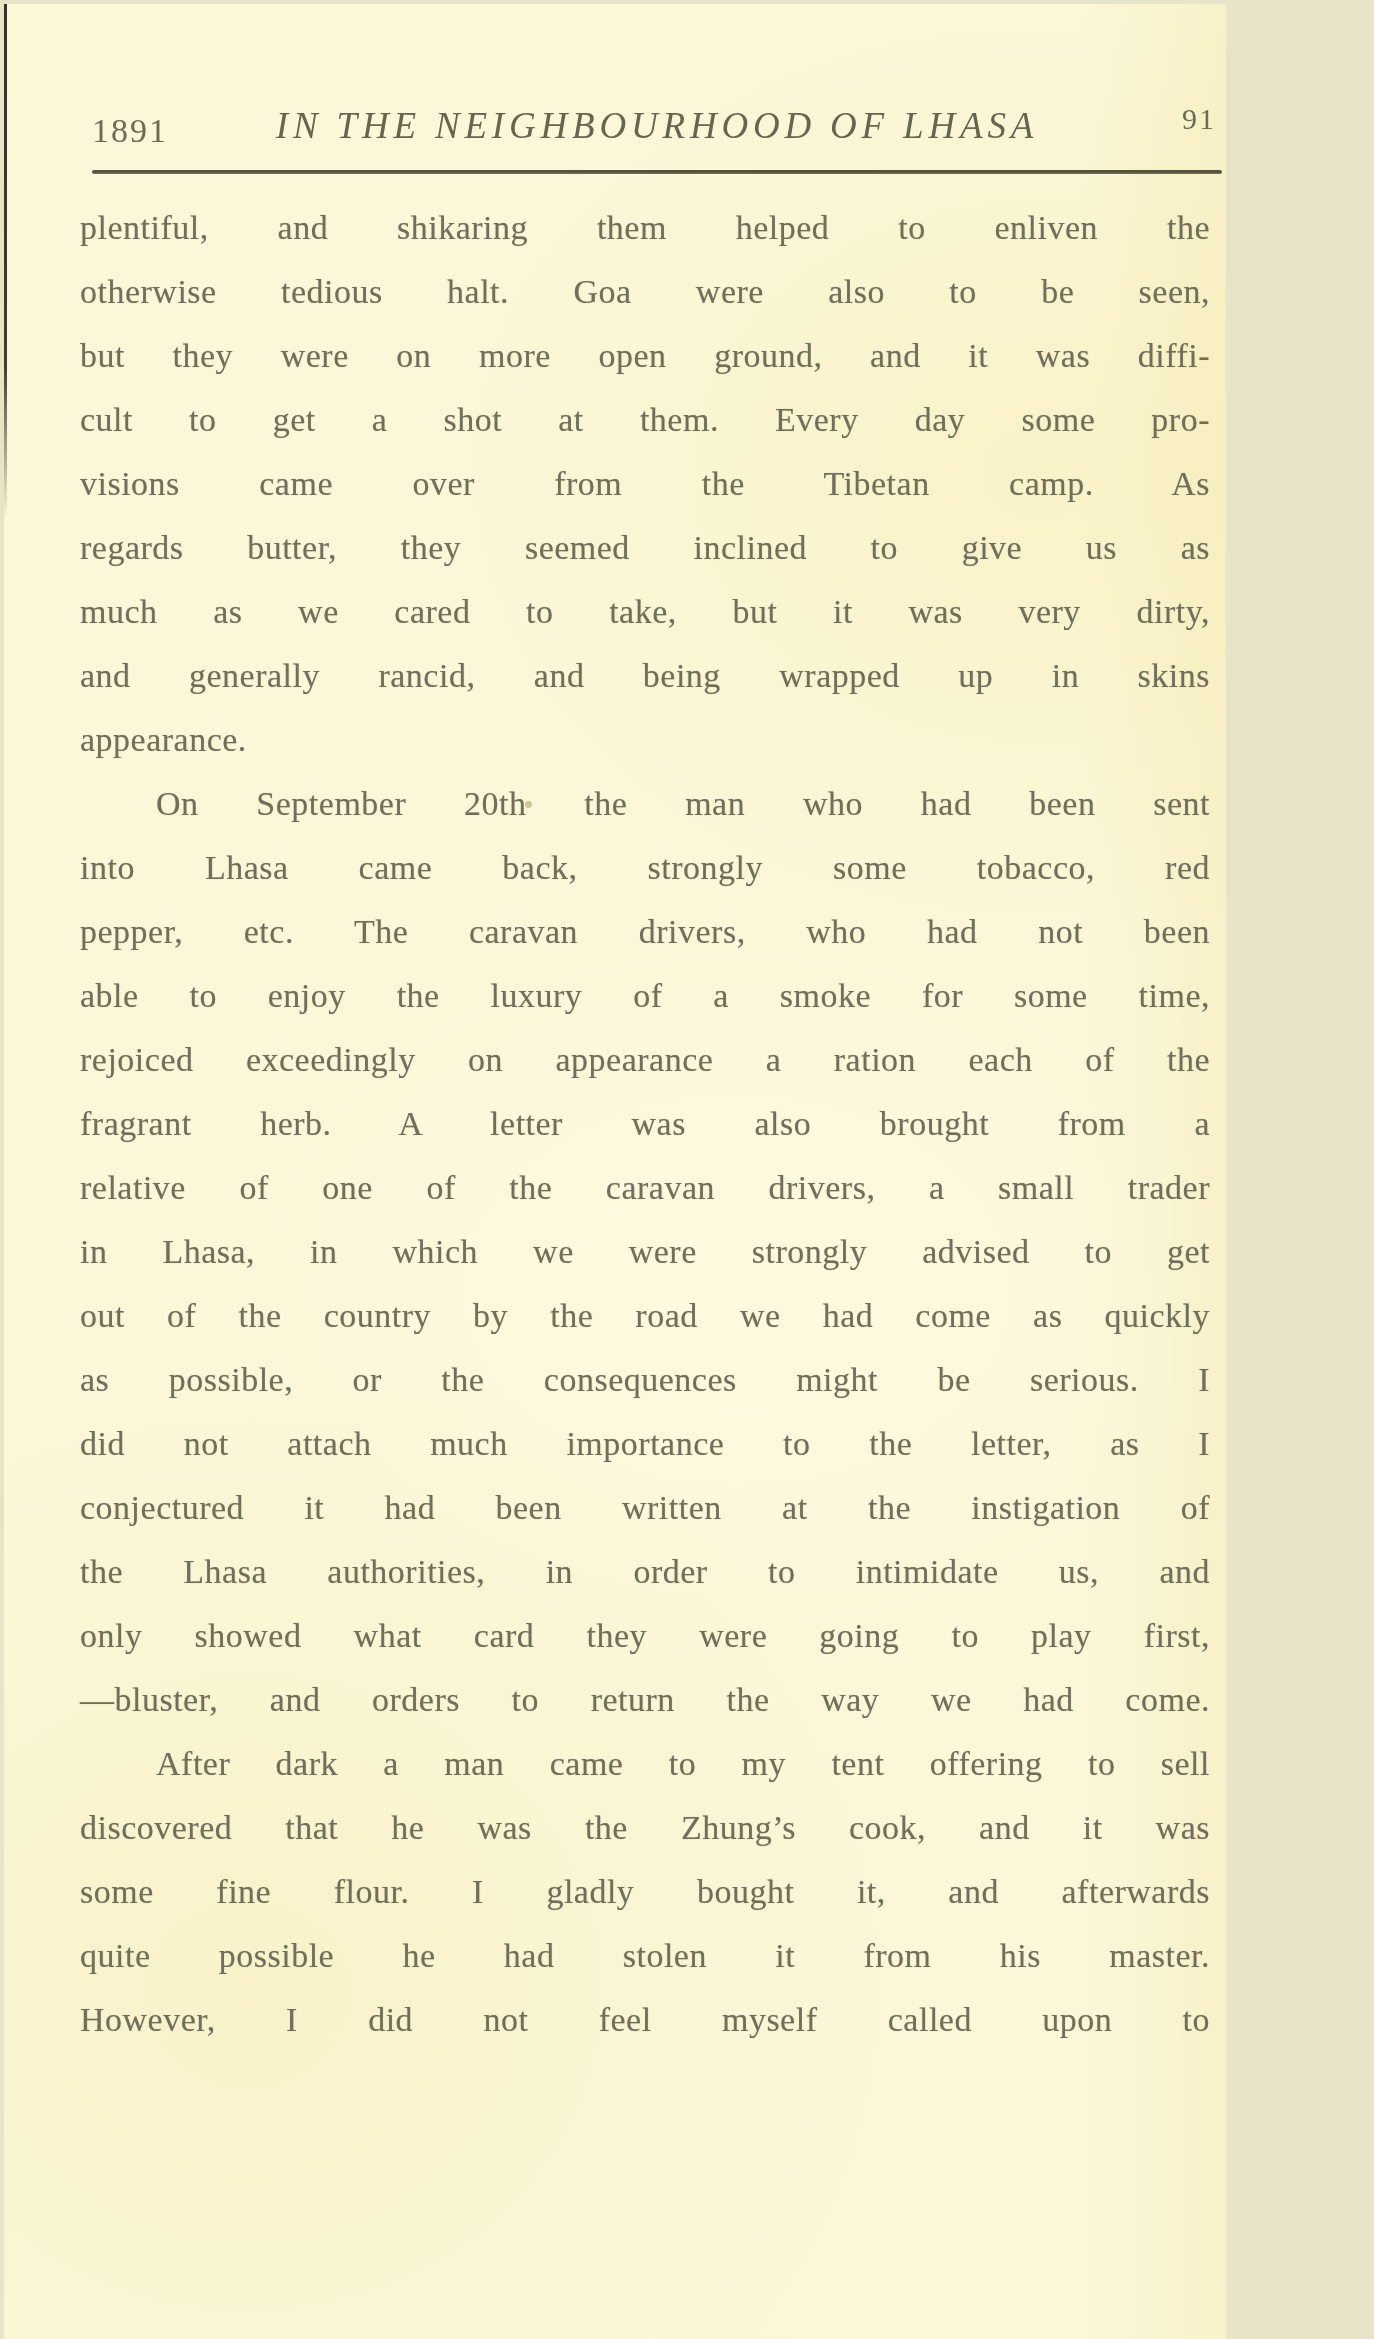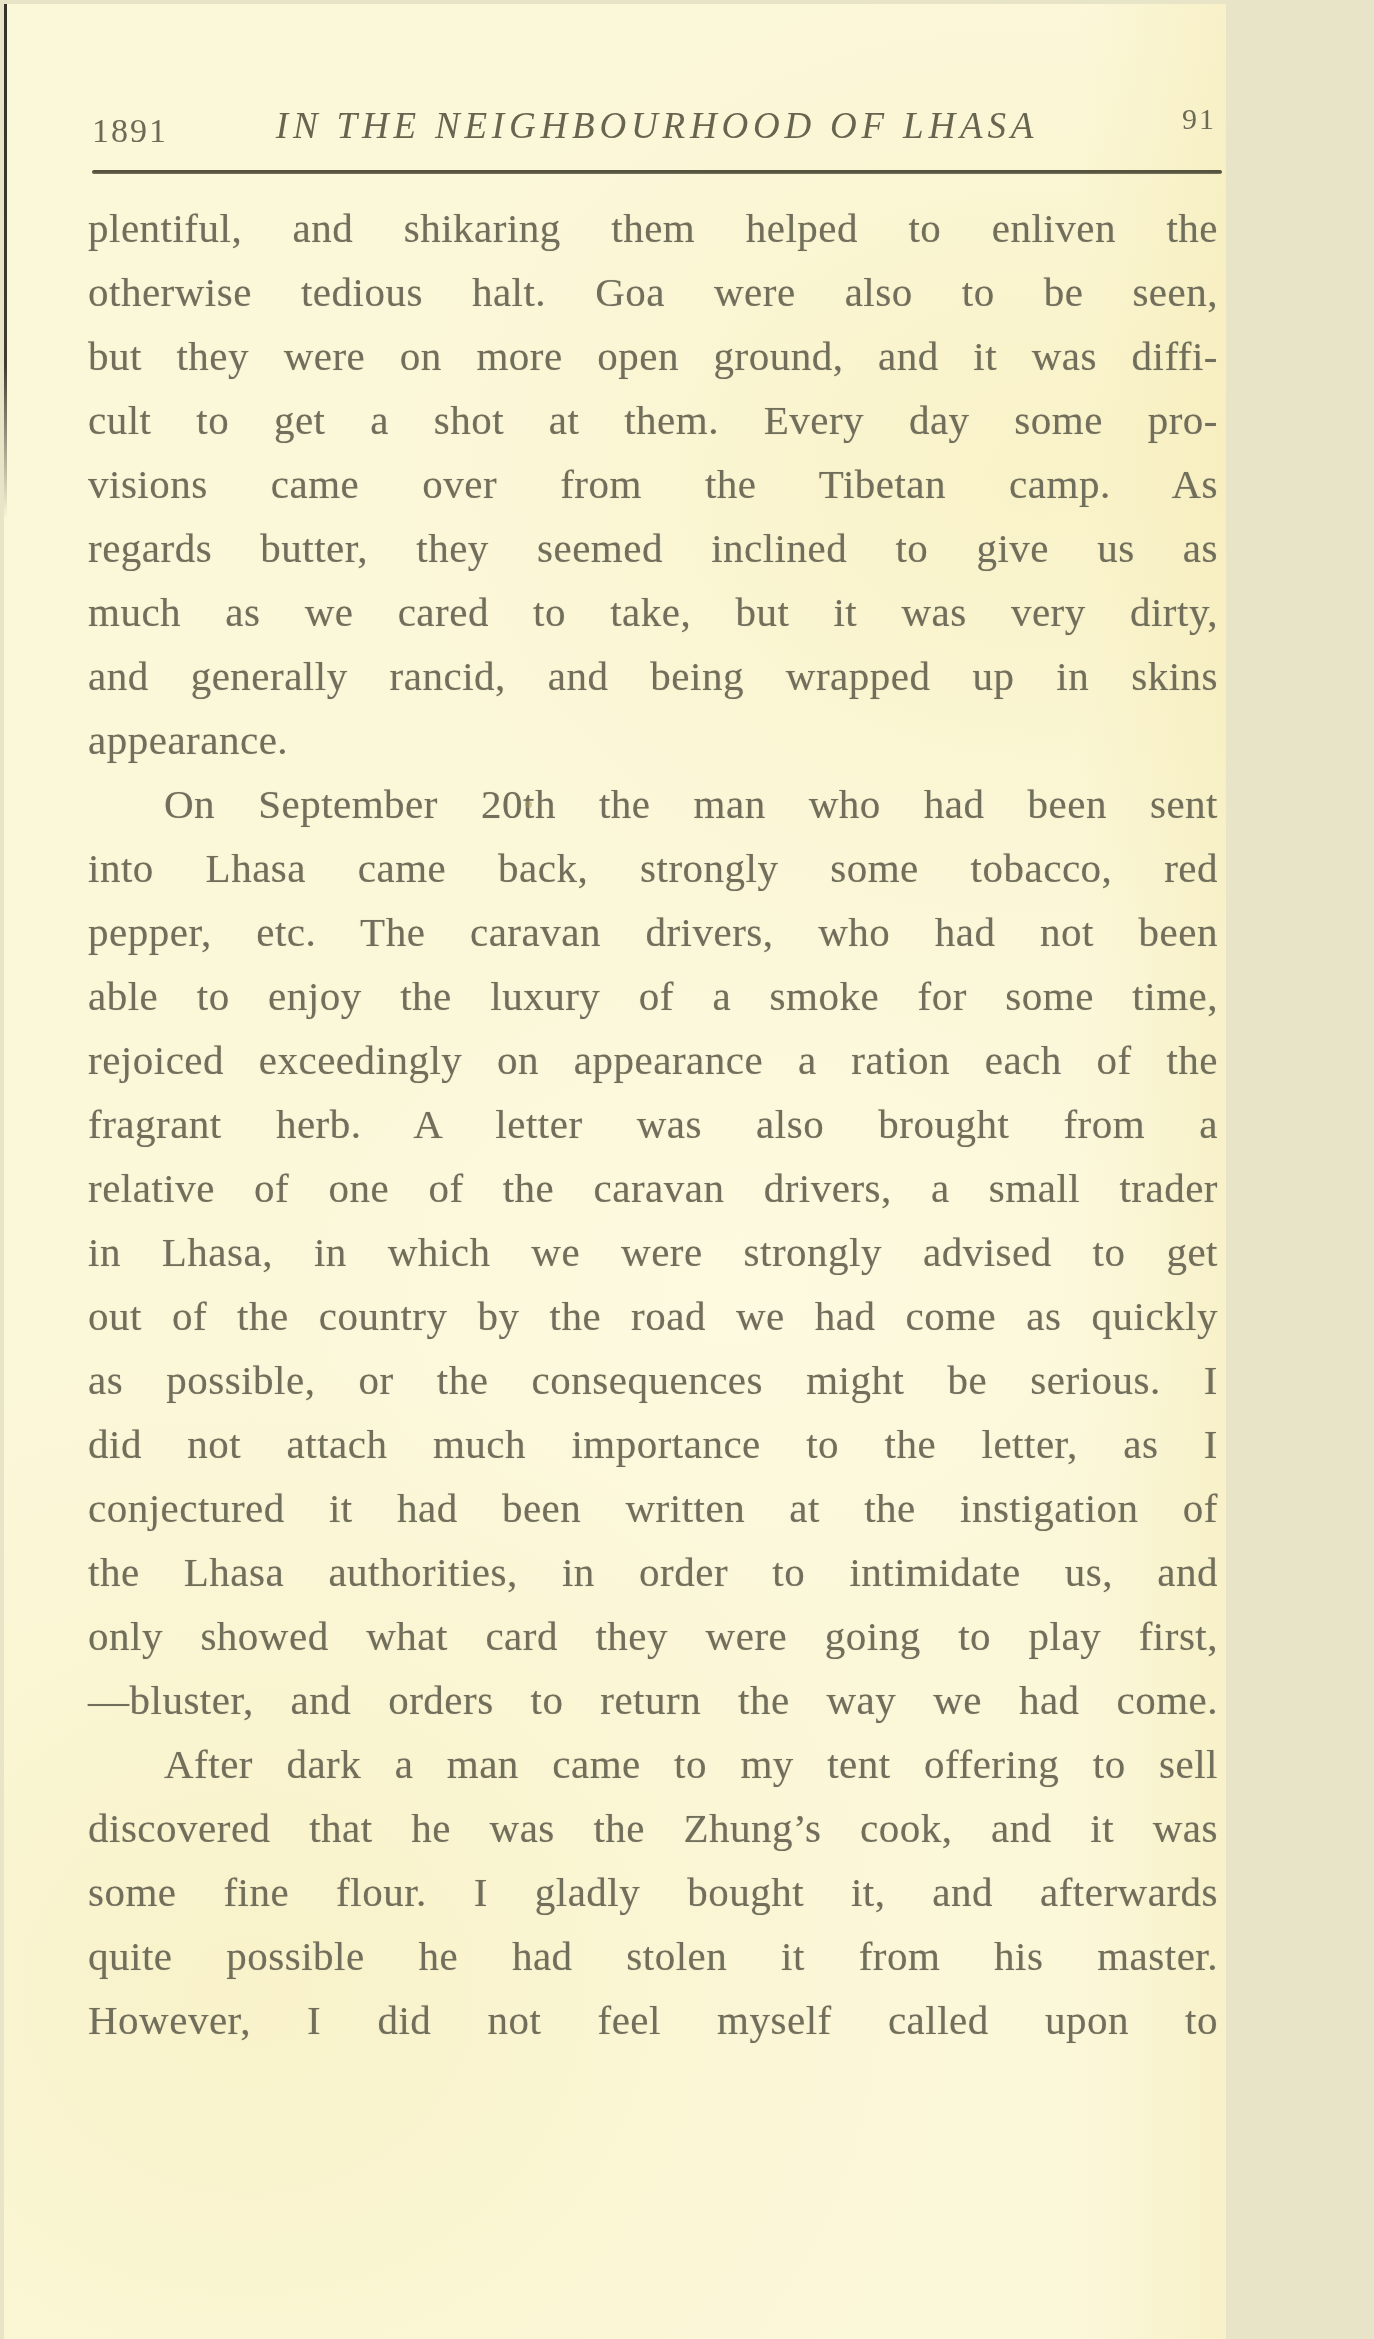--- a/index.html
+++ b/index.html
@@ -65,25 +65,25 @@
     top: 166px;
     width: 1130px;
     height: 4px;
     background: linear-gradient(to bottom, #55533e 0%, #55533e 55%, #7a7862 100%);
     border-radius: 2px;
   }
 
   
   .text-block {
     position: absolute;
-    left: 84px;
+    left: 76px;
     top: 192px;
     width: 1130px;
     color: #716f5b;
-    font-size: 41px;
+    font-size: 34px;
     letter-spacing: 0.5px;
     word-spacing: 5px;
     text-shadow: 0 0 1px rgba(113,111,91,0.4);
   }
   .line {
     height: 64px;
     line-height: 64px;
     text-align: justify;
     text-align-last: justify;
     white-space: normal;

